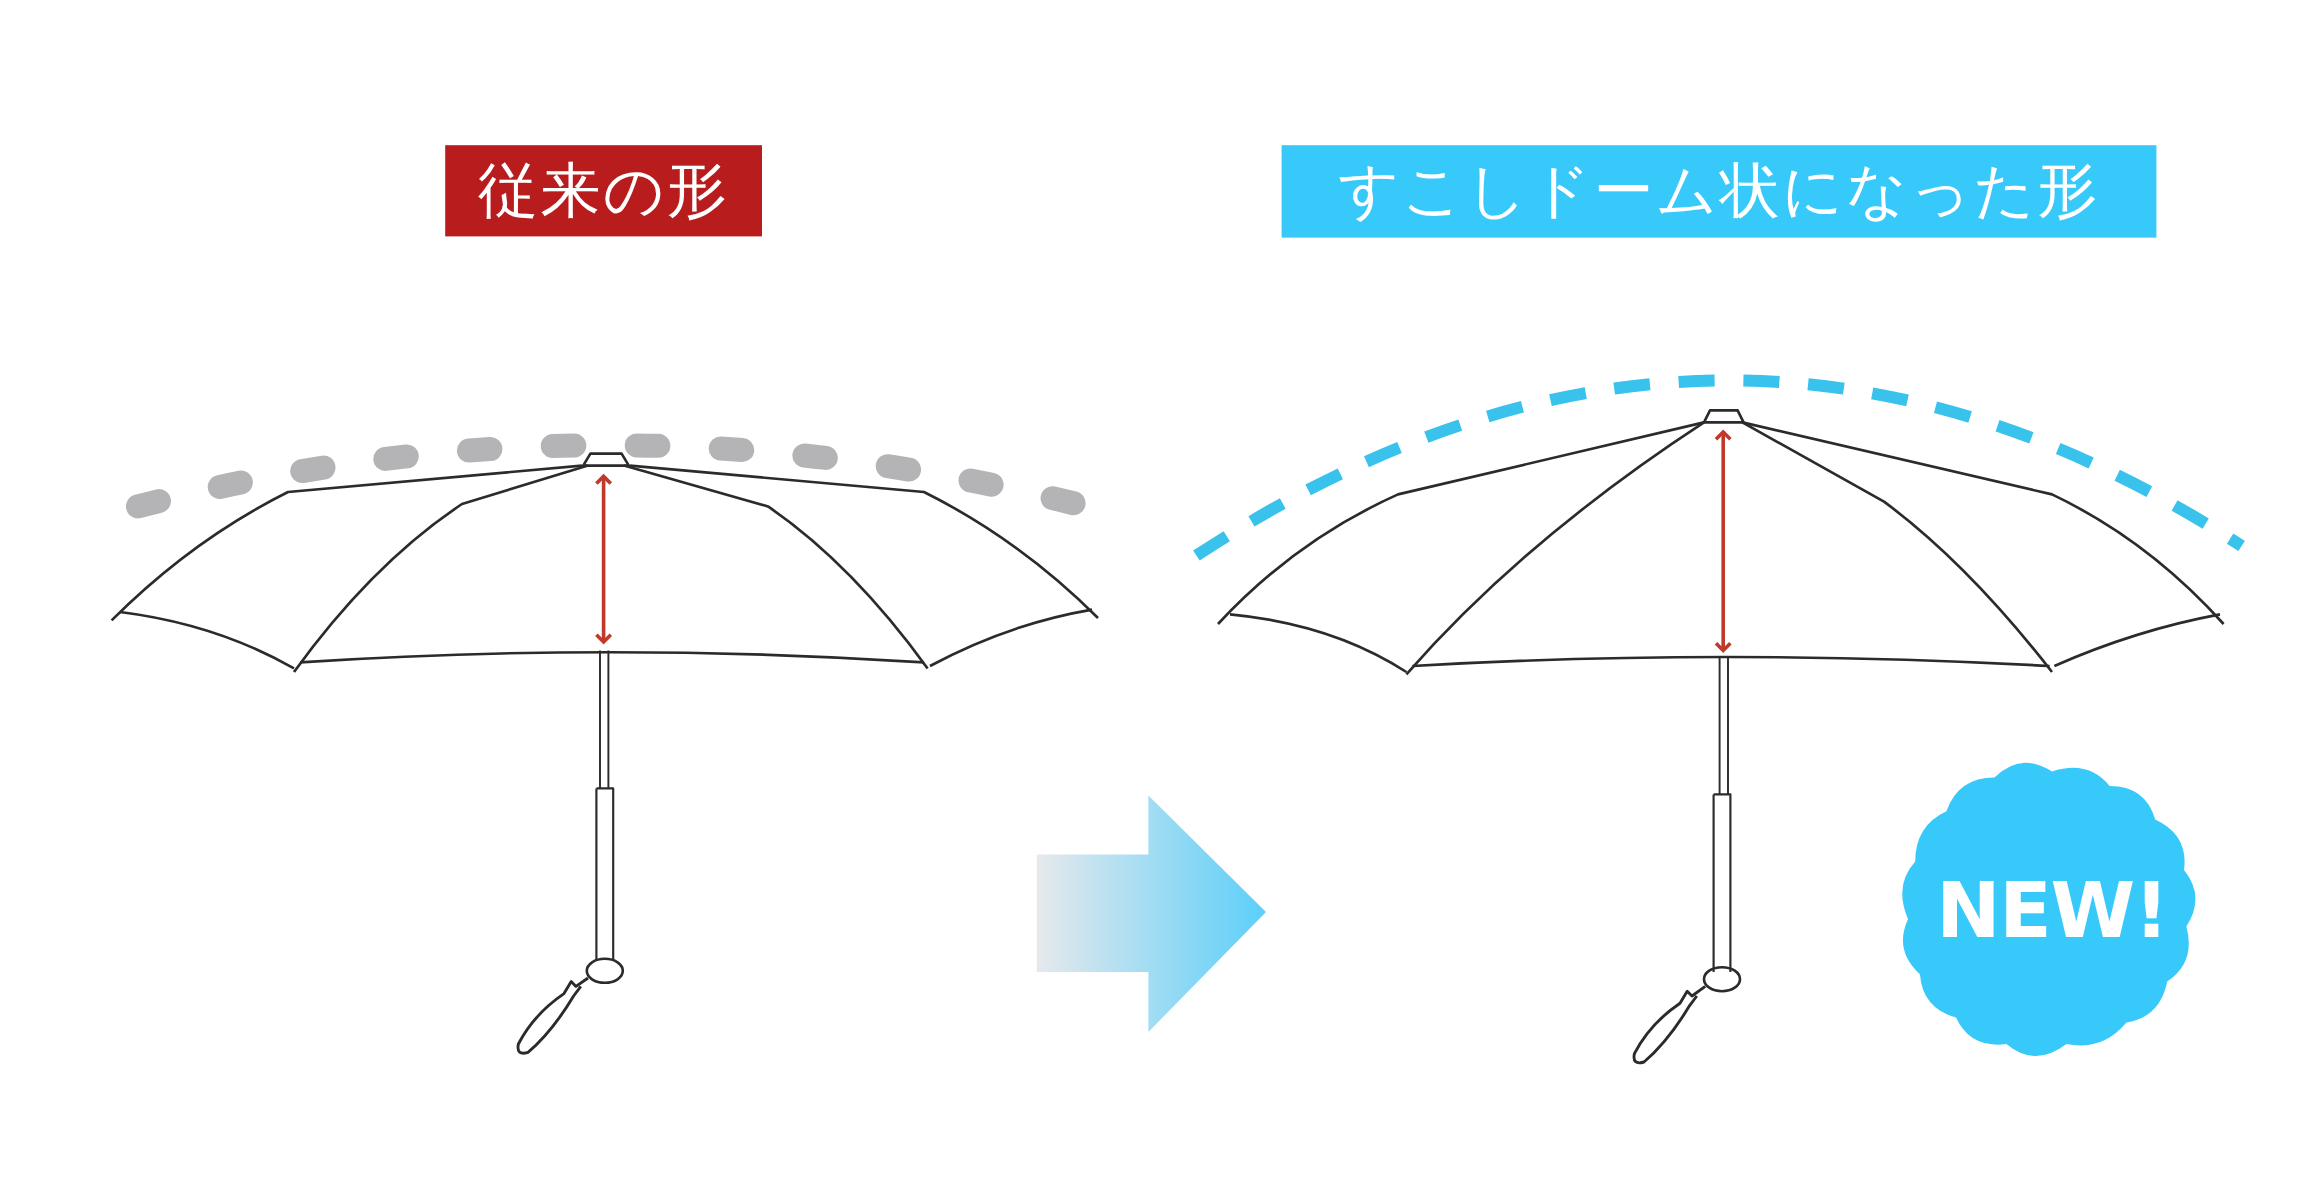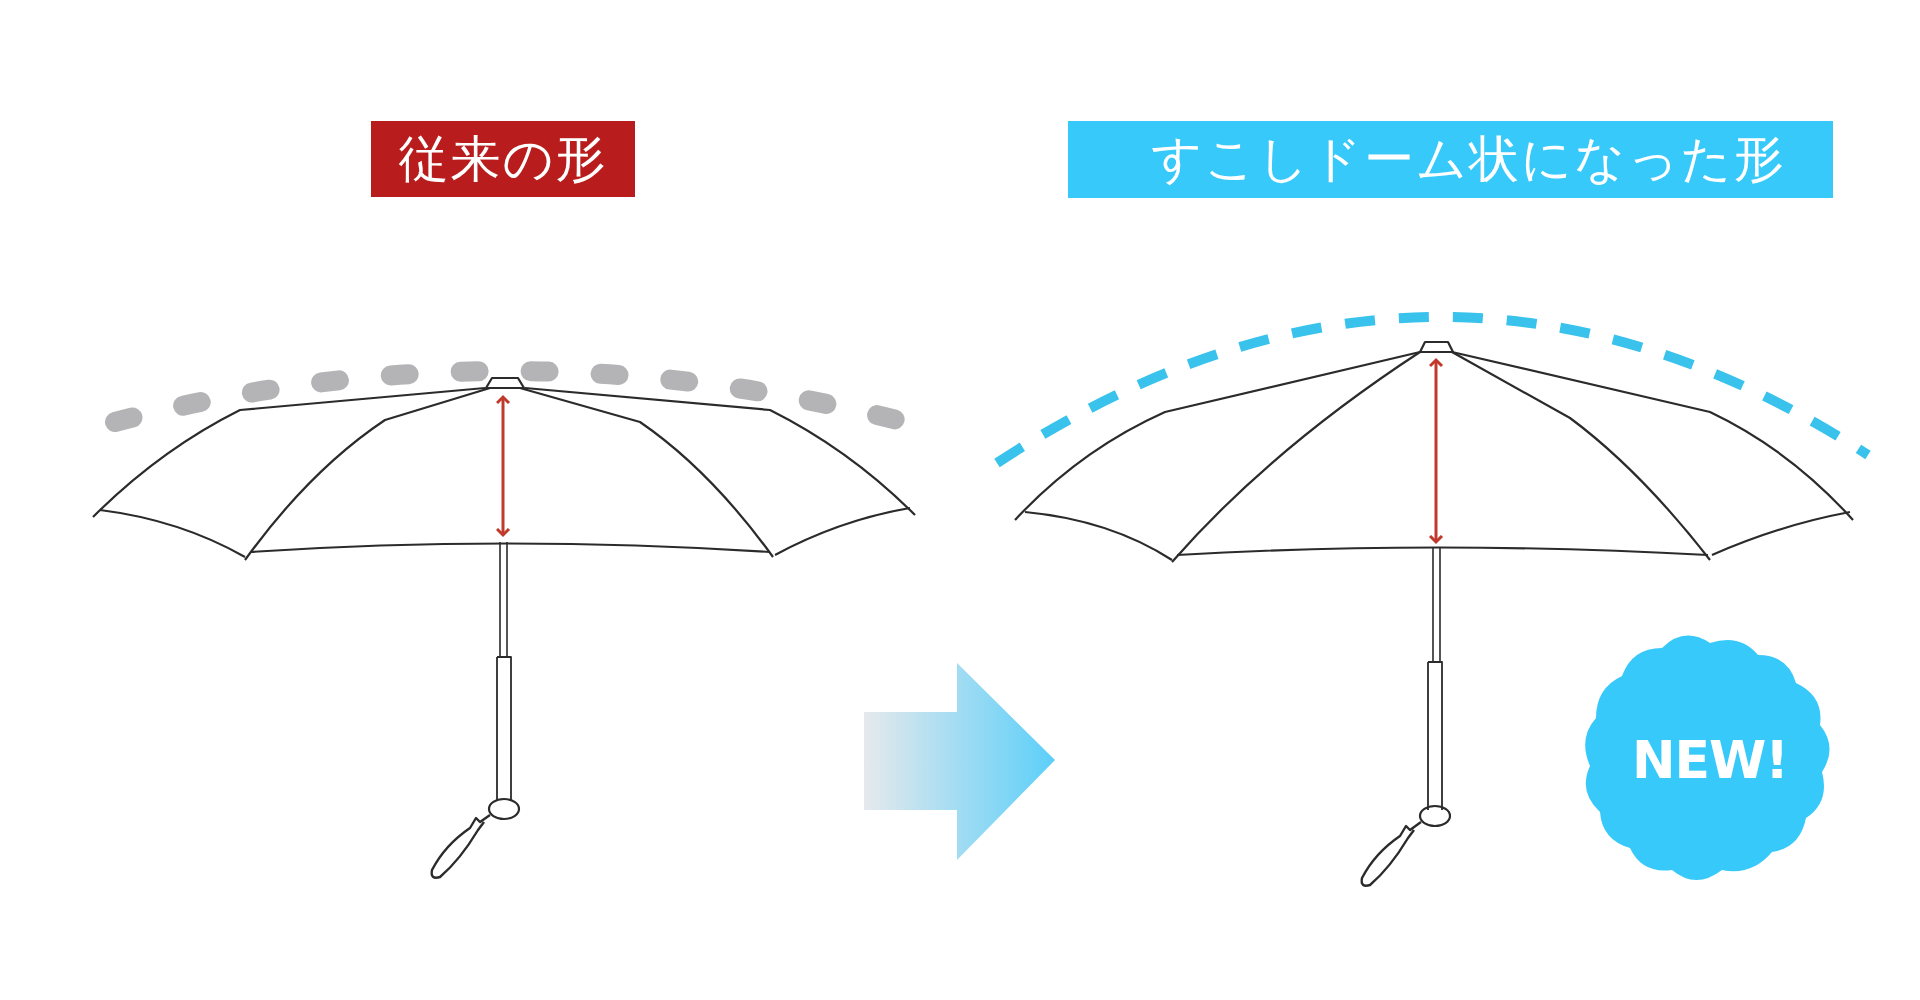--- a/index.html
+++ b/index.html
@@ -1,26 +1,26 @@
 <!DOCTYPE html>
 <html><head>
 <meta charset="utf-8">
 <style>
   html, body { margin:0; padding:0; background:#ffffff; }
   body { width:1920px; height:1000px; position:relative; overflow:hidden;
          font-family:"DejaVu Sans", sans-serif; }
   .label-box { position:absolute; display:flex; align-items:center; justify-content:center;
                color:#ffffff; font-size:50px; letter-spacing:2px; white-space:nowrap; }
   #label-old { left:371px; top:121px; width:264px; height:76px; background:#b91c1c; }
-  #label-new { left:1068px; top:121px; width:729px; height:77px; background:#38c9fb;padding-left:36px; }
+  #label-new { left:1068px; top:121px; width:729px; height:77px; background:#38c9fb; }
   svg.stage { position:absolute; left:0; top:0; }
   .badge-text { position:absolute; left:1600px; top:715px; width:220px; height:90px;
                 display:flex; align-items:center; justify-content:center;
                 color:#ffffff; font-family:"DejaVu Sans", sans-serif; font-weight:bold;
-                font-size:52px; letter-spacing:-1px; }
+                font-size:64px; letter-spacing:-1px; }
 </style>
 </head>
 <body>
 
 <div id="label-old" class="label-box">従来の形</div>
 <div id="label-new" class="label-box">すこしドーム状になった形</div>
 
 <svg class="stage" width="1920" height="1000" viewBox="0 0 1920 1000" xmlns="http://www.w3.org/2000/svg">
   <defs>
     <linearGradient id="arrowGrad" x1="0" y1="0" x2="1" y2="0">

